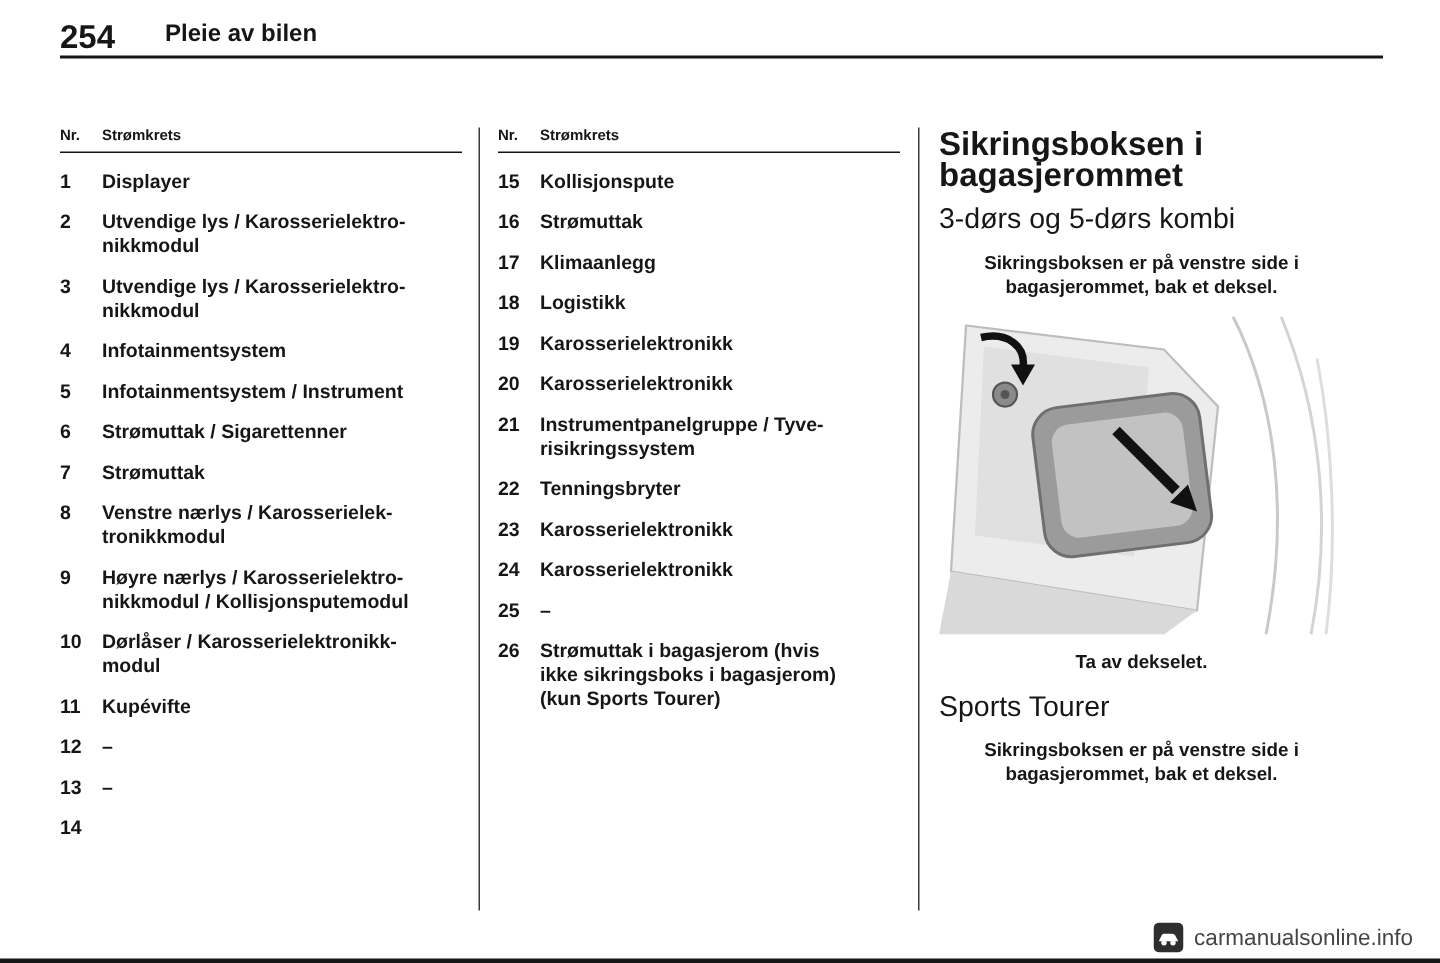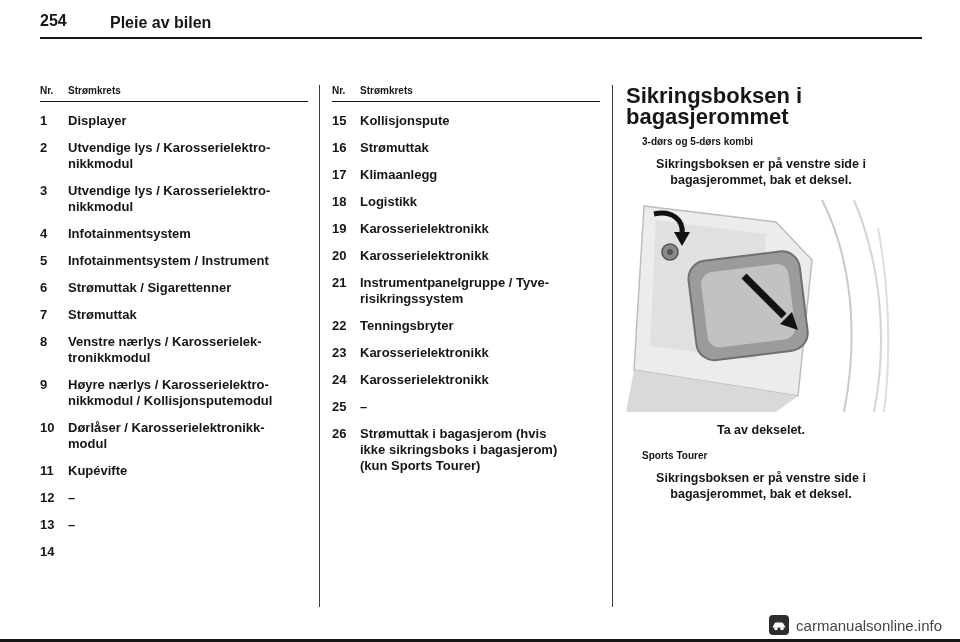--- a/index.html
+++ b/index.html
@@ -1,41 +1,41 @@
 <!DOCTYPE html>
 <html><head>
 <meta charset="utf-8">
 <style>
   html,body{margin:0;padding:0;background:#fff;}
   .page{
     position:relative;width:960px;height:642px;background:#ffffff;
     font-family:"Liberation Sans",sans-serif;color:#161616;overflow:hidden;
   }
   
-  .hdr-num{position:absolute;left:40px;top:12px;font-size:16px;font-weight:bold;}
+  .hdr-num{position:absolute;left:40px;top:12px;font-size:22px;font-weight:bold;}
   .hdr-title{position:absolute;left:110px;top:14px;font-size:16px;font-weight:bold;text-align:right;}
   .hdr-rule{position:absolute;left:40px;top:37px;width:882px;height:2px;background:#161616;}
   
   .col{position:absolute;top:85px;}
   .col1{left:40px;width:268px;}
   .col2{left:332px;width:268px;}
   .col3{left:626px;width:270px;}
   .vdiv{position:absolute;top:85px;width:1px;height:522px;background:#3a3a3a;}
   .vdiv1{left:319px;}
   .vdiv2{left:612px;}
   
   .thead{display:flex;font-weight:bold;font-size:10px;padding-bottom:5px;
          border-bottom:1.5px solid #161616;margin-bottom:11px;}
   .thead .nr{width:28px;flex:none;}
   .frow{display:flex;margin-bottom:11px;font-size:13px;font-weight:bold;line-height:16px;}
   .frow .nr{width:28px;flex:none;}
   .frow .circuit{white-space:pre-line;}
   
   .col3 .heading{font-size:22px;font-weight:bold;line-height:21px;margin:0 0 9px;white-space:pre-line;}
-  .col3 .sub{font-size:10px;font-weight:bold;margin:0 16px 9px;}
+  .col3 .sub{font-size:19px;font-weight:normal;margin:0 0 9px;}
   .col3 .body{font-size:12.5px;font-weight:bold;line-height:16px;margin:0 0 12px;white-space:pre-line;text-align:center;}
   .col3 figure{margin:1px 0 10px;width:268px;height:212px;}
   
   .footer{position:absolute;right:18px;bottom:7px;display:flex;align-items:center;gap:7px;
           color:#454545;font-size:15px;text-decoration:none;padding-left:16px;}
   .bottom-edge{position:absolute;left:0;bottom:0;width:960px;height:3px;background:#161616;}
 </style>
 </head>
 <body>
 

